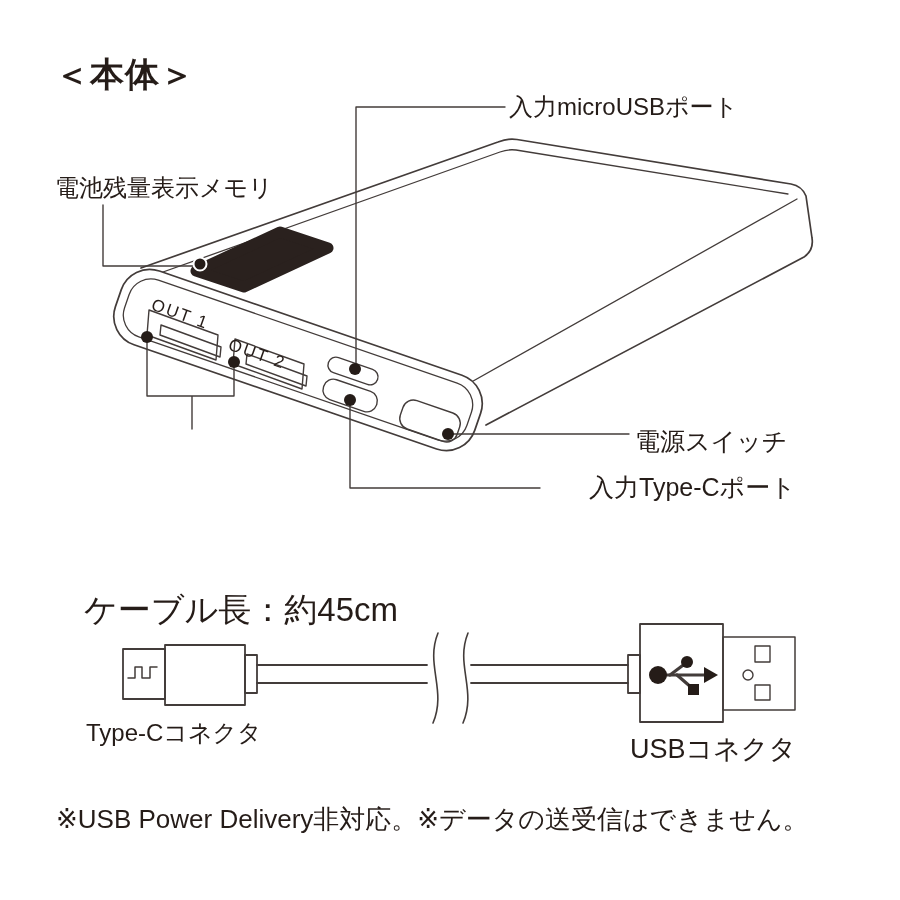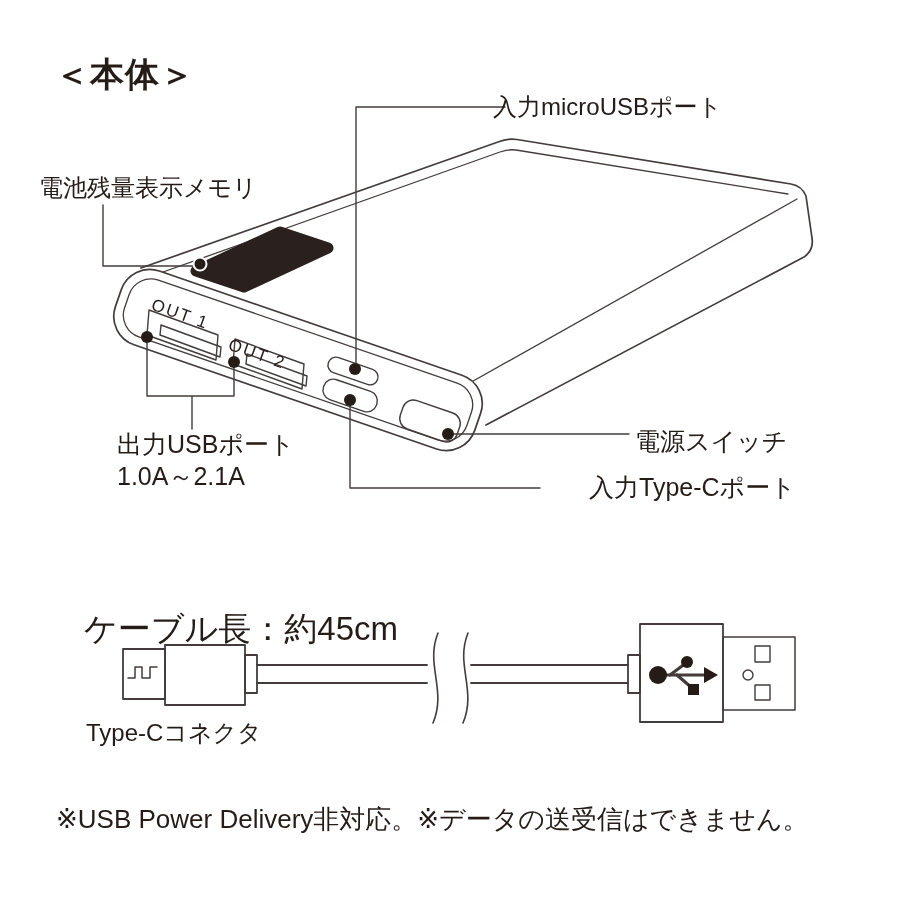--- a/index.html
+++ b/index.html
@@ -34,21 +34,20 @@
     font-weight: 700;
     letter-spacing: 1px;
   }
   .callout {
     font-size: 25px;
     font-weight: 500;
   }
   .big-text {
     font-size: 33px;
     font-weight: 500;
-    margin-top: 19px;
   }
   .port-label {
     font-size: 17px;
     font-weight: 500;
     letter-spacing: 2px;
     transform: rotate(19.5deg);
     transform-origin: 0 0;
   }
   .footnote {
     font-size: 26px;
@@ -135,37 +134,36 @@
         <circle cx="658" cy="675" r="9" fill="#251c18" stroke="none"></circle>
         <circle cx="687" cy="662" r="6" fill="#251c18" stroke="none"></circle>
         <rect x="688" y="684" width="11" height="11" fill="#251c18" stroke="none"></rect>
         <path d="M 704,667 L 718,675 L 704,683 Z" fill="#251c18" stroke="none"></path>
       </g>
     </g>
   </svg>
 
   <div class="label section-title" style="left:55px; top:56px;">＜本体＞</div>
 
-  <div class="label callout" style="left:493px; top:94px; font-size:24px;">入力microUSBポート</div>
+  <div class="label callout" style="left:509px; top:94px; font-size:24px;">入力microUSBポート</div>
 
-  <div class="label callout" style="left:39px; top:175px; font-size:24px;">電池残量表示メモリ</div>
+  <div class="label callout" style="left:55px; top:175px; font-size:24px;">電池残量表示メモリ</div>
 
   <div class="label port-label" style="left:155px; top:296px;">OUT 1</div>
 
   <div class="label port-label" style="left:232px; top:336px;">OUT 2</div>
 
-  <div class="label callout" style="left:117px; top:431px;">出力USBポート</div>
 
-  <div class="label callout" style="left:117px; top:463px;">1.0A～2.1A</div>
 
   <div class="label callout" style="left:635px; top:420px;margin-top:8px;">電源スイッチ</div>
 
   <div class="label callout" style="left:543px; top:474px;margin-left:46px;">入力Type-Cポート</div>
 
 
   <div class="label big-text" style="left:84px; top:592px;">ケーブル長：約45cm</div>
 
   <div class="label callout" style="left:86px; top:709px; font-size:24px;margin-top:11px;">Type-Cコネクタ</div>
 
+  <div class="label callout" style="left:630px; top:735px; font-size:27px;">USBコネクタ</div>
 
   <div class="label footnote" style="left:56px; top:805px;text-align:center;">※USB Power Delivery非対応。※データの送受信はできません。</div>
 
 </div>
 
 </body></html>

